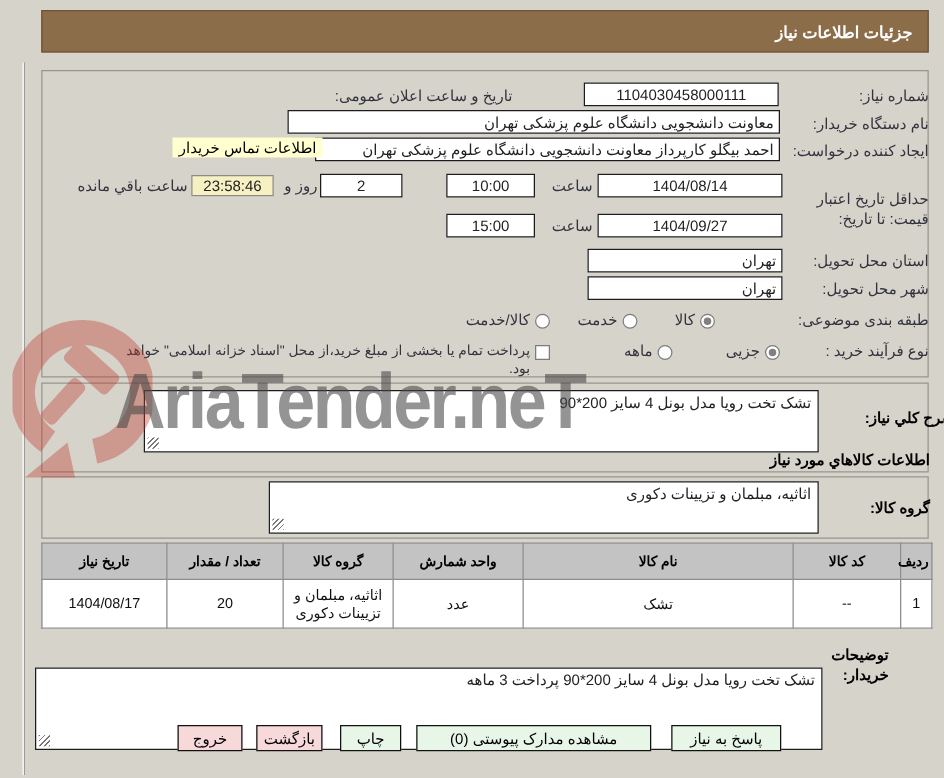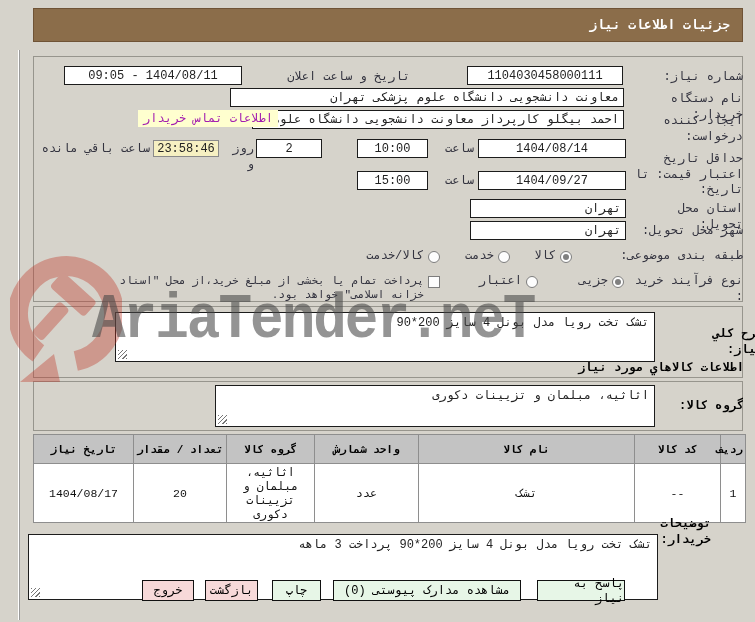--- a/index.html
+++ b/index.html
@@ -1,17 +1,17 @@
 <!DOCTYPE html>
 <html lang="fa"><head>
 <meta charset="utf-8">
 <style>
   html,body{margin:0;padding:0;background:#d6d3cb;}
   .page{position:relative;width:755px;height:622px;background:#d6d3cb;
-        font-family:Liberation Mono, monospace;font-size:12px;color:#222;
+        font-family:Liberation Sans, sans-serif;font-size:12px;color:#222;
         direction:rtl;overflow:hidden;}
   .hdr{position:absolute;left:33px;top:8px;width:710px;height:34px;
        background:#8b6d4a;border:1px solid #6f5336;box-sizing:border-box;
        color:#fff;font-weight:bold;font-size:13px;display:flex;align-items:center;
        padding:0 12px;z-index:2;}
   .groove{position:absolute;left:18px;top:50px;height:570px;width:0;
           border-left:1px solid #fff;border-right:1px solid #9a9a9a;z-index:1;}
   .gbox{position:absolute;border:1px solid #97958d;box-sizing:border-box;z-index:1;}
   .lbl{position:absolute;color:#33333f;line-height:1.3;text-align:right;z-index:2;}
   .blbl{position:absolute;color:#000;font-weight:bold;line-height:1.35;text-align:right;z-index:2;}
@@ -22,21 +22,21 @@
   .ta{position:absolute;background:#fff;border:1px solid #1c1c1c;box-sizing:border-box;
       padding:2px 5px;z-index:3;overflow:hidden;}
   .rz{position:absolute;left:2px;bottom:2px;width:9px;height:9px;z-index:4;
       background:repeating-linear-gradient(135deg,#777 0 1px,transparent 1px 3px);}
   .radio{position:absolute;width:12px;height:12px;border-radius:50%;background:#fdfdfd;
          border:1px solid #7d7d7d;box-sizing:border-box;z-index:3;}
   .radio.sel::after{content:"";position:absolute;left:2px;top:2px;right:2px;bottom:2px;
          background:#808080;border-radius:50%;}
   .chk{position:absolute;width:12px;height:12px;background:#fdfdfd;
        border:1px solid #7d7d7d;box-sizing:border-box;z-index:3;}
-  .link{position:absolute;color:#a21caf;background:#ffffcf;padding:1px 5px;z-index:3;cursor:pointer;}
+  .link{position:absolute;color:#000000;background:#ffffcf;padding:1px 5px;z-index:3;cursor:pointer;}
   .tbl{position:absolute;left:33px;top:434px;width:712px;border-collapse:collapse;
        table-layout:fixed;z-index:2;}
   .tbl th{background:#c3c3c3;border:1px solid #8e8e8e;font-size:11px;font-weight:bold;
           height:26px;padding:1px 2px;color:#000;}
   .tbl td{background:#fff;border:1px solid #8e8e8e;font-size:11.5px;height:36px;
           text-align:center;padding:1px 3px;color:#111;}
   .btn{position:absolute;top:580px;height:21px;border:1px solid #111;box-sizing:border-box;
        display:flex;align-items:center;justify-content:center;z-index:3;cursor:pointer;
        font-size:12px;color:#000;}
   .btn.g{background:#e7f6e7;}
@@ -57,23 +57,20 @@
 
   <div class="groove"></div>
 
   <div class="gbox" style="left:33px;top:56px;width:710px;height:246px;"></div>
 
   <div class="lbl" style="left:640px;top:70px;width:103px;">شماره نیاز:</div>
   <div class="fld c" style="left:467px;top:66px;width:156px;height:19px;">
     <span>1104030458000111</span>
   </div>
   <div class="lbl" style="left:246px;top:70px;width:164px;">تاریخ و ساعت اعلان عمومی:</div>
-  <div class="fld c" style="left:64px;top:66px;width:178px;height:19px;">
-    <span>1404/08/11 - 09:05</span>
-  </div>
 
   <div class="lbl" style="left:628px;top:92px;width:115px;">نام دستگاه خریدار:</div>
   <div class="fld" style="left:230px;top:88px;width:394px;height:19px;">
     <span>معاونت دانشجویی دانشگاه علوم پزشکی تهران</span>
   </div>
 
   <div class="lbl" style="left:622px;top:114px;width:121px;">ایجاد کننده درخواست:</div>
   <div class="fld" style="left:252px;top:110px;width:372px;height:19px;">
     <span>احمد بیگلو کارپرداز معاونت دانشجویی دانشگاه علوم پزشکی تهران</span>
   </div>
@@ -118,21 +115,21 @@
   <div class="lbl" style="left:524px;top:249px;width:32px;">کالا</div>
   <div class="radio" style="left:498px;top:251px;"></div>
   <div class="lbl" style="left:456px;top:249px;width:38px;">خدمت</div>
   <div class="radio" style="left:428px;top:251px;"></div>
   <div class="lbl" style="left:348px;top:249px;width:76px;">کالا/خدمت</div>
 
   <div class="lbl" style="left:633px;top:274px;width:110px;text-align:right;">نوع فرآیند خرید :</div>
   <div class="radio sel" style="left:612px;top:276px;"></div>
   <div class="lbl" style="left:574px;top:274px;width:34px;">جزیی</div>
   <div class="radio" style="left:526px;top:276px;"></div>
-  <div class="lbl" style="left:470px;top:274px;width:52px;">اعتبار</div>
+  <div class="lbl" style="left:470px;top:274px;width:52px;">ماهه</div>
   <div class="chk" style="left:428px;top:276px;"></div>
   <div class="lbl" style="left:88px;top:274px;width:336px;font-size:11px;">پرداخت تمام یا بخشی از مبلغ خرید،از محل "اسناد خزانه اسلامی" خواهد بود.</div>
 
   <div class="gbox" style="left:33px;top:306px;width:710px;height:72px;"></div>
   <div class="blbl" style="left:658px;top:326px;width:86px;margin-left:19px;">شرح کلي نیاز:</div>
   <div class="ta" style="left:115px;top:312px;width:540px;height:50px;">
     <span>تشک تخت رویا  مدل بونل 4 سایز 200*90</span>
     <span class="rz"></span>
   </div>
   <div class="blbl" style="left:560px;top:360px;width:184px;">اطلاعات كالاهاي مورد نياز</div>

